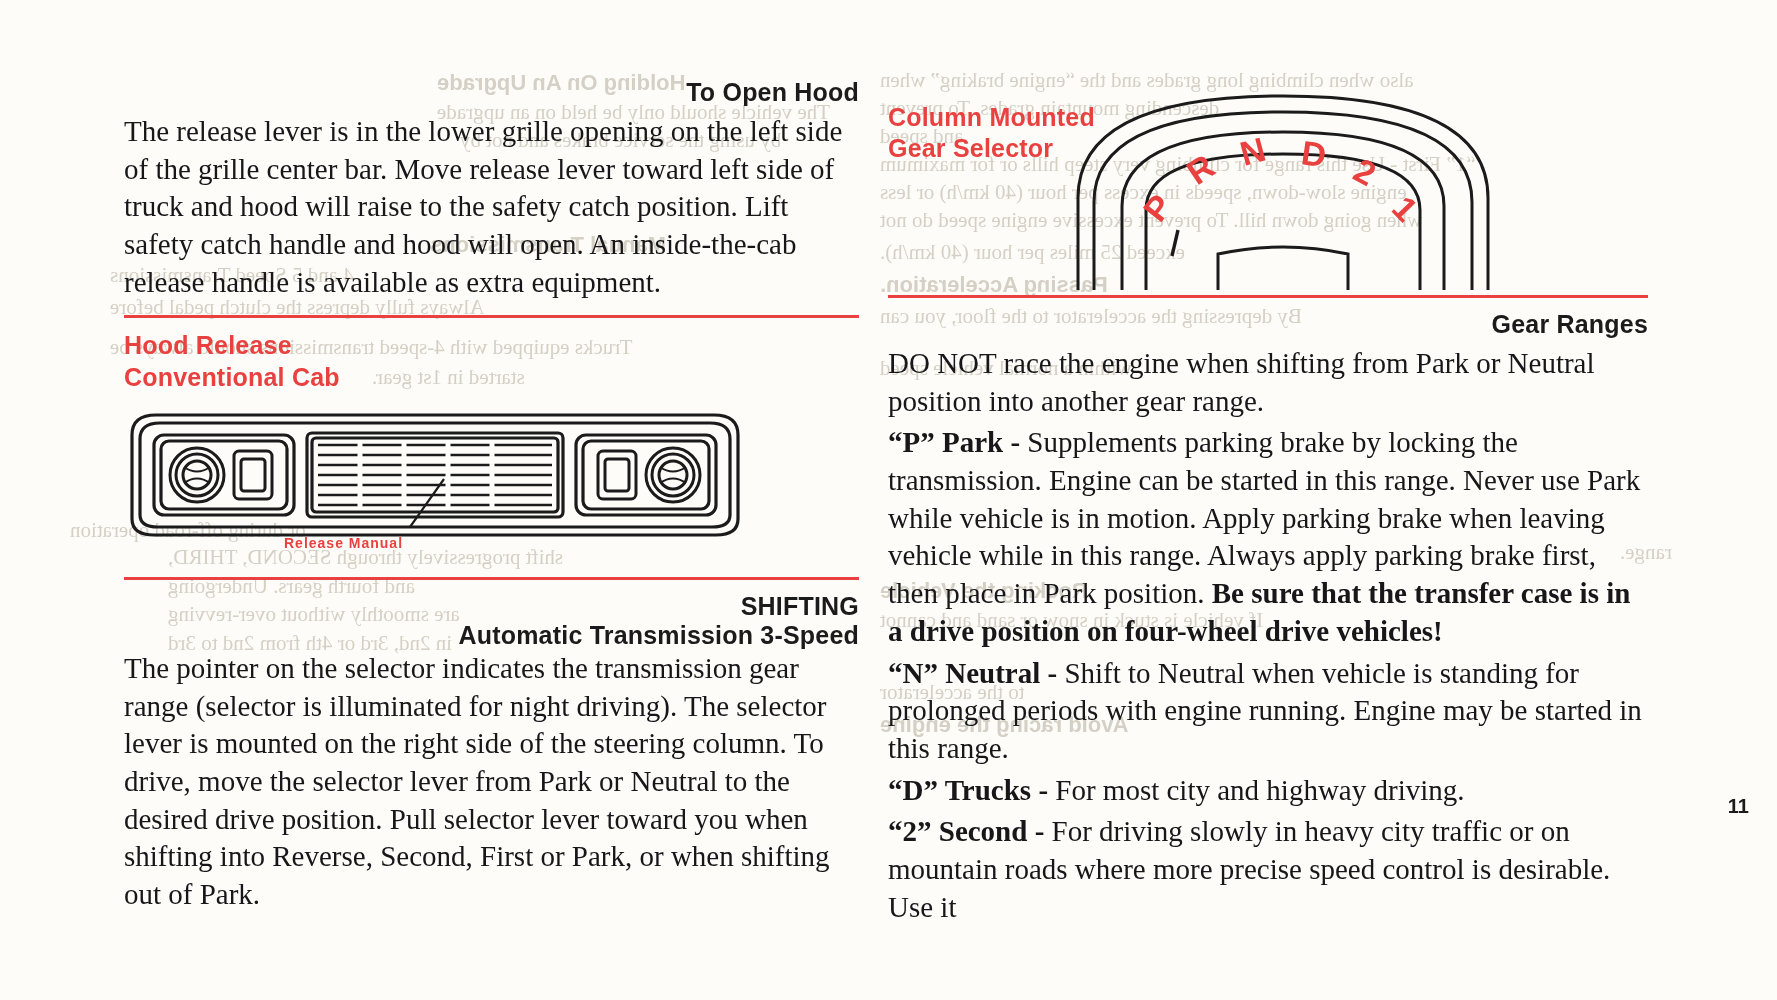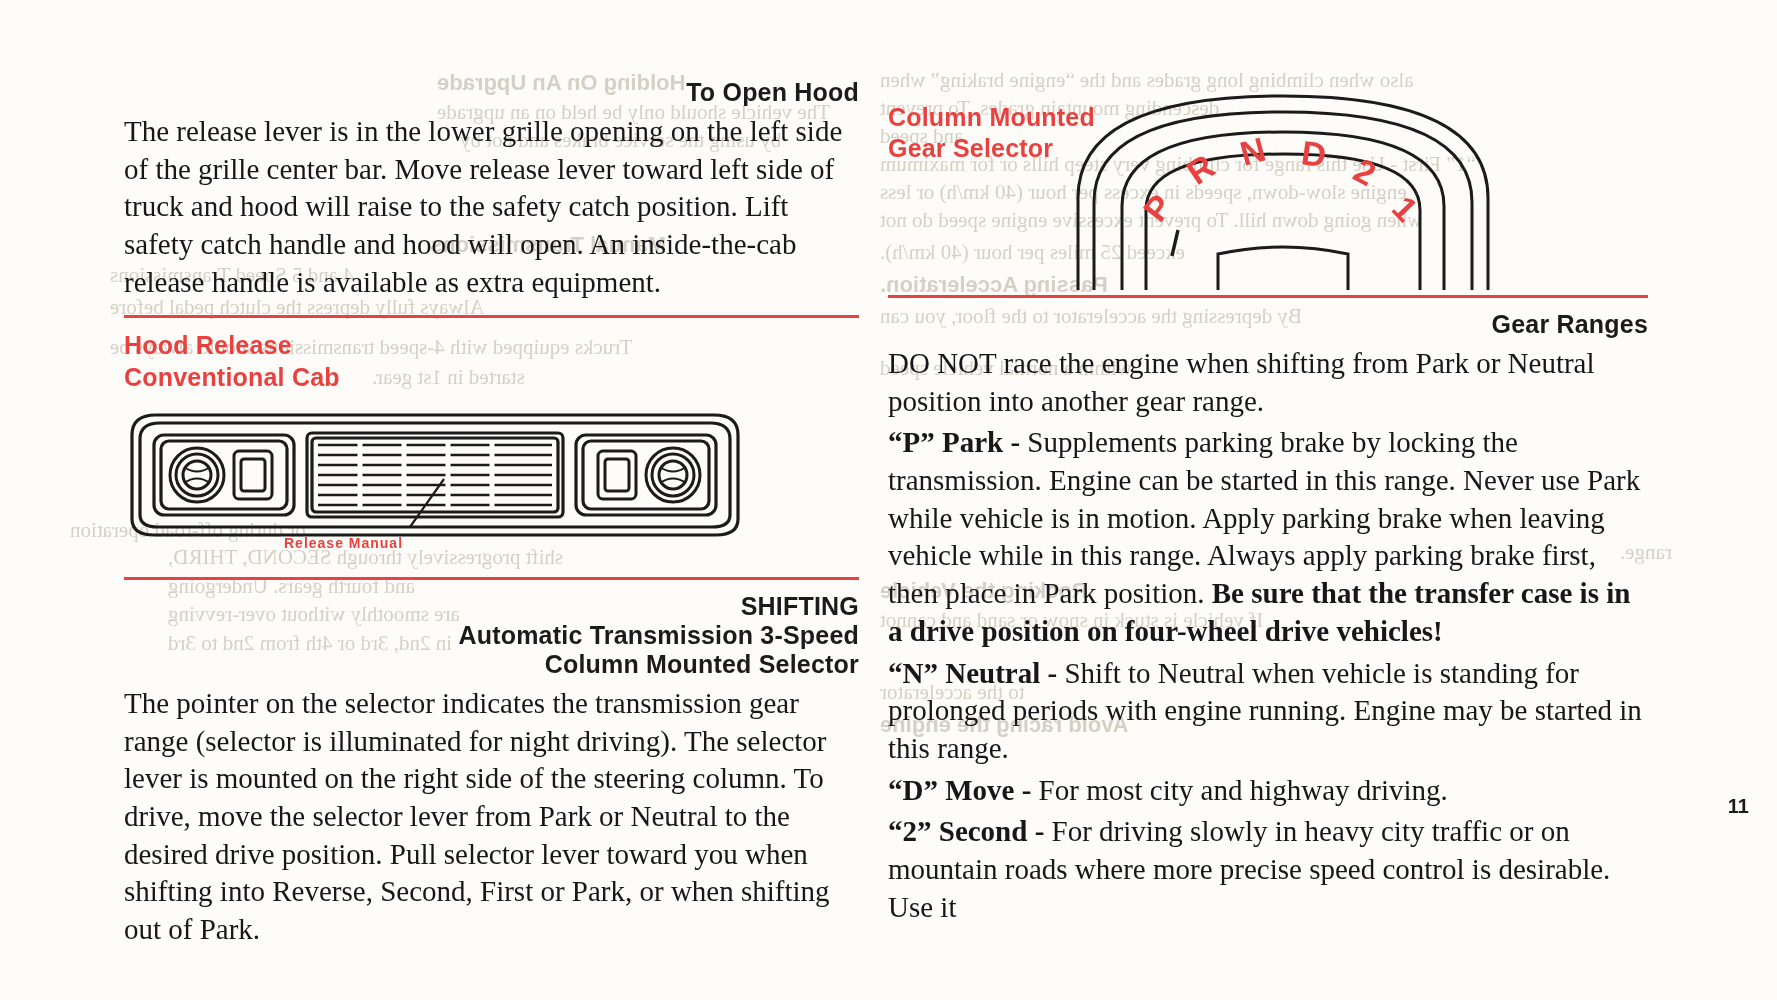--- a/index.html
+++ b/index.html
@@ -226,21 +226,20 @@
           <path d="M286 120 L320 72"></path>
         </g>
       </svg>
       <div class="grille-caption">Release  Manual</div>
     </div>
 
     <hr class="rule" style="margin-top:18px;">
 
     <h2 class="head" style="margin-bottom:0;">SHIFTING</h2>
     <h2 class="head" style="margin-bottom:0;">Automatic Transmission 3-Speed</h2>
-    <h2 class="head">Column Mounted Selector</h2>
     <p class="body">The pointer on the selector indicates the transmission gear range (selector is illuminated for night driving). The selector lever is mounted on the right side of the steering column. To drive, move the selector lever from Park or Neutral to the desired drive position. Pull selector lever toward you when shifting into Reverse, Second, First or Park, or when shifting out of Park.</p>
   </div>
 
   <div class="col col-right">
 
     <h2 class="red" style="position:absolute; left:0; top:24px; width:220px;">
       <span>Column Mounted</span><br>
       <span>Gear Selector</span>
     </h2>
 
@@ -280,21 +279,21 @@
     <p class="body">
       <span class="gr-term">“P” Park -</span><span> Supplements parking brake by locking the transmission. Engine can be started in this range. Never use Park while vehicle is in motion. Apply parking brake when leaving vehicle while in this range. Always apply parking brake first, then place in Park position. </span><span class="bold-note">Be sure that the transfer case is in a drive position on four-wheel drive vehicles!</span>
     </p>
 
 
     <p class="body">
       <span class="gr-term">“N” Neutral -</span><span> Shift to Neutral when vehicle is standing for prolonged periods with engine running. Engine may be started in this range.</span>
     </p>
 
     <p class="body">
-      <span class="gr-term">“D” Move -</span><span> For most city and highway driving.</span>
+      <span class="gr-term">“D” Trucks -</span><span> For most city and highway driving.</span>
     </p>
 
     <p class="body">
       <span class="gr-term">“2” Second -</span><span> For driving slowly in heavy city traffic or on mountain roads where more precise speed control is desirable. Use it</span>
     </p>
   </div>
 
   <div class="page-num">11</div>
 </div>
 

